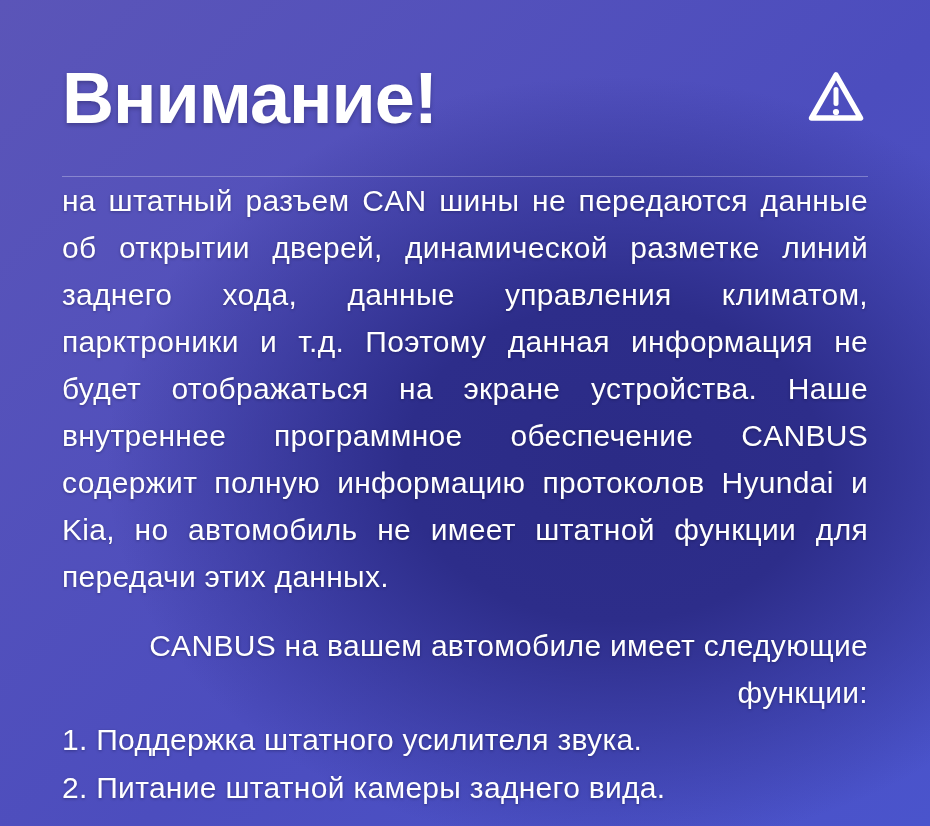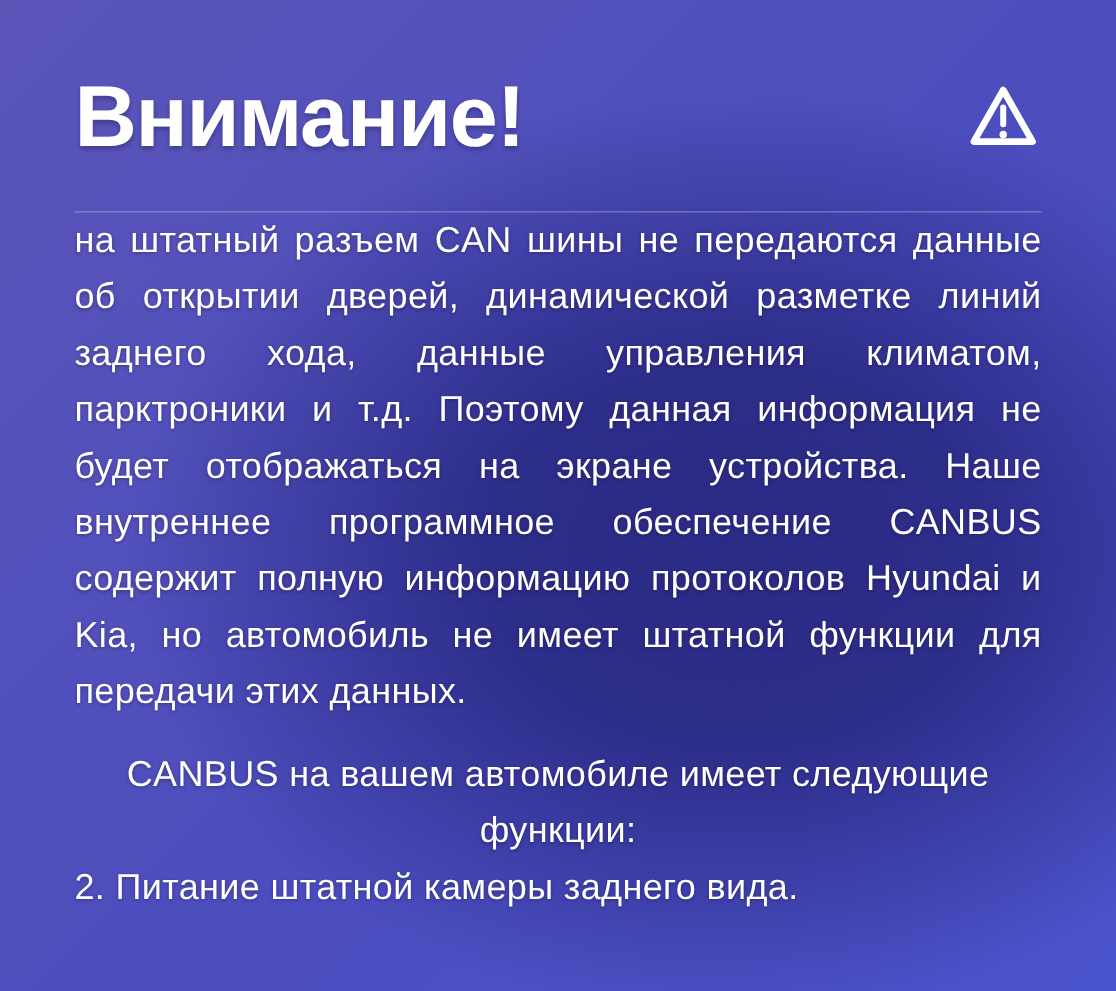--- a/index.html
+++ b/index.html
@@ -56,21 +56,21 @@
   .para {
     font-size: 30px;
     line-height: 47px;
     letter-spacing: 0.3px;
     text-align: justify;
     text-shadow: 0 1px 3px rgba(10,10,40,0.35);
   }
 
   .intro {
     margin-top: 22px;
-    text-align: center;
+    text-align: right;
   }
 
   .func-list { margin-top: 0; }
 
   .func-item {
     font-size: 30px;
     line-height: 48px;
     letter-spacing: 0.3px;
     text-shadow: 0 1px 3px rgba(10,10,40,0.35);
   }
@@ -94,19 +94,20 @@
 
   <hr class="divider">
 
   <div class="content">
 
     <p class="para">на штатный разъем CAN шины не передаются данные об открытии дверей, динамической разметке линий заднего хода, данные управления климатом, парктроники и т.д. Поэтому данная информация не будет отображаться на экране устройства. Наше внутреннее программное обеспечение CANBUS содержит полную информацию протоколов Hyundai и Kia, но автомобиль не имеет штатной функции для передачи этих данных.</p>
 
     <p class="para intro">CANBUS на вашем автомобиле имеет следующие функции:</p>
 
     <div class="func-list">
+      <p class="func-item">1. Поддержка штатного усилителя звука.</p>
       <p class="func-item">2. Питание штатной камеры заднего вида.</p>
 
     </div>
 
   </div>
 
 </div>
 
 </body></html>

